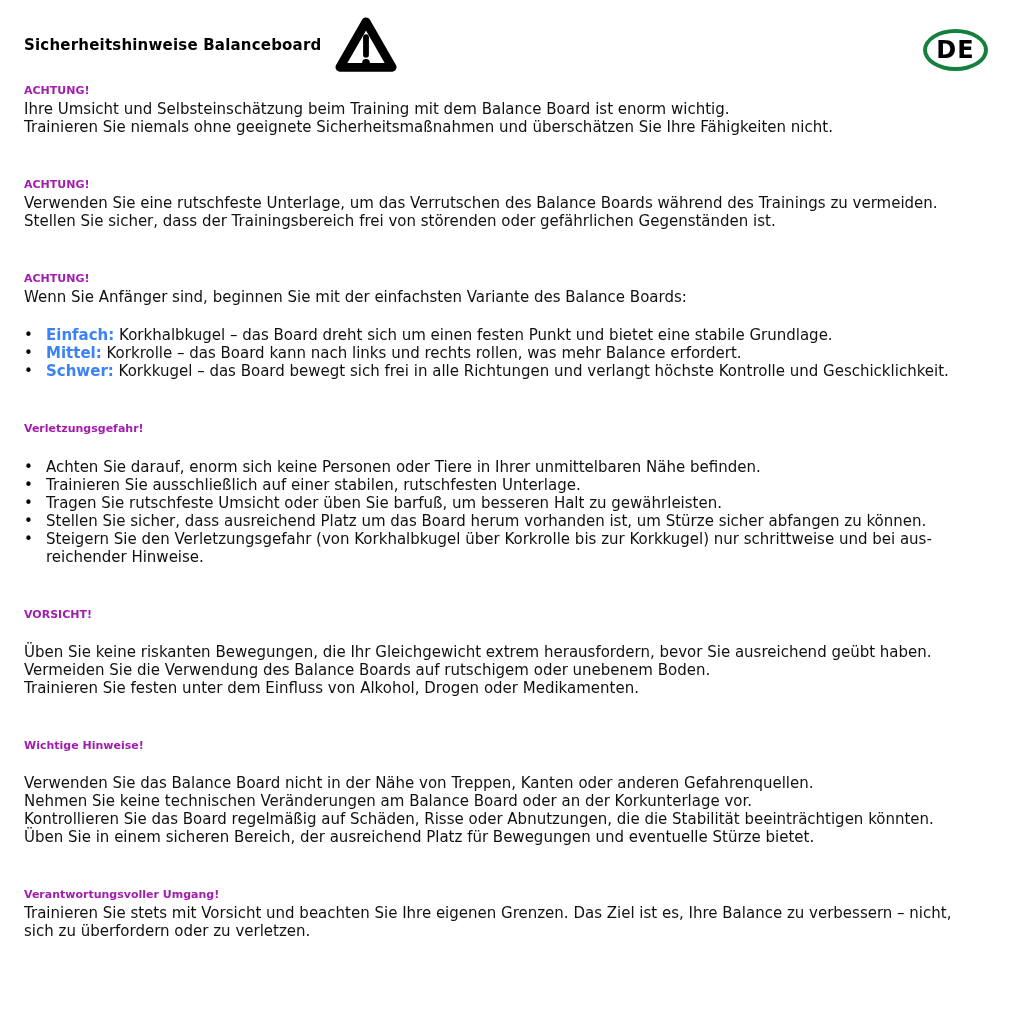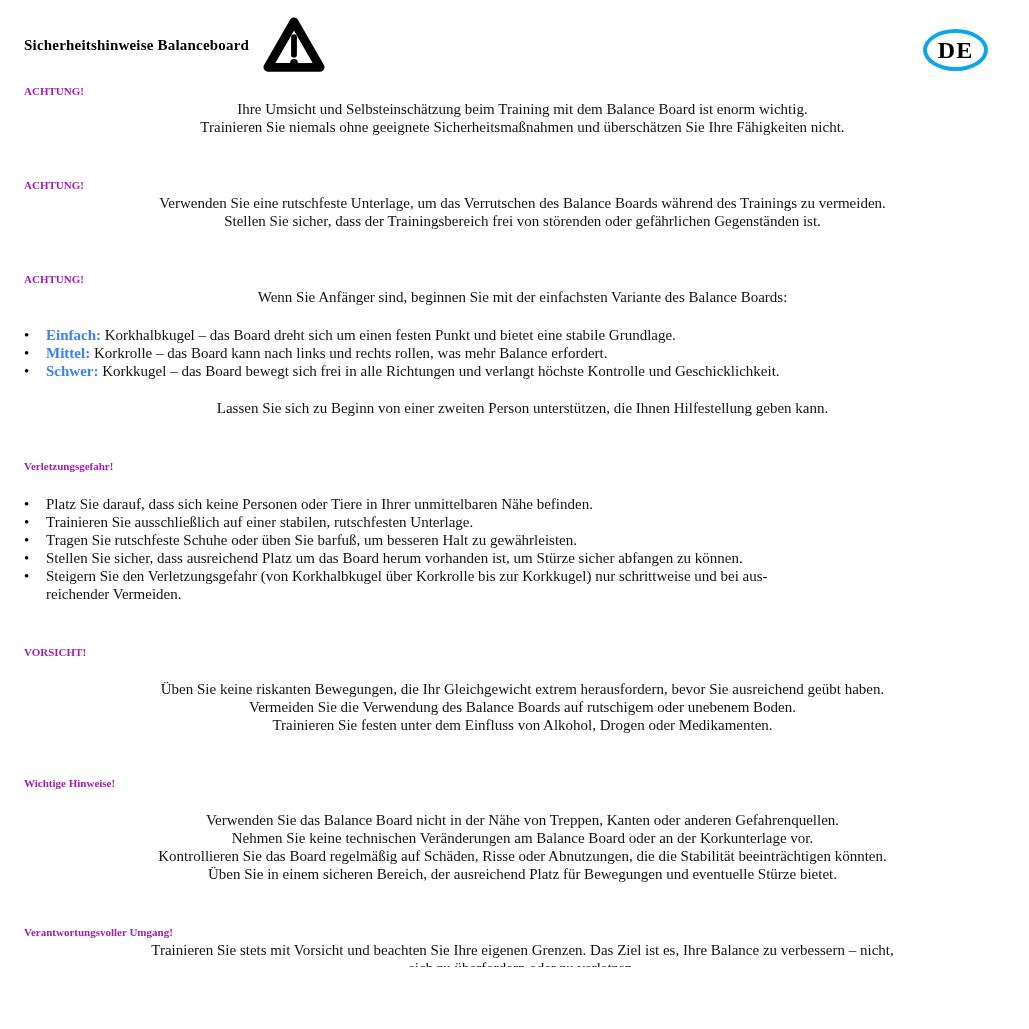--- a/index.html
+++ b/index.html
@@ -10,42 +10,41 @@
     line-height: 18px;
   }
   .page {
     position: relative;
     width: 1029px;
     height: 967px;
     box-sizing: border-box;
     padding: 15px 8px 20px 24px;
     background: #ffffff;
     overflow: hidden;
-    font-family: Liberation Serif, serif;
   }
   
   .hdr { position: relative; height: 60px; display: flex; align-items: center; }
   .hdr h1 {
     margin: 0; font-size: 15px; font-weight: bold; color: #000;
     letter-spacing: 0.2px;
   }
   .tri { margin-left: 14px; flex: none; }
   .badge {
     position: absolute; top: 14px; right: 33px;
     width: 57px; height: 34px;
-    border: 4px solid #0ea5e9; border-radius: 50%;
+    border: 4px solid #15803d; border-radius: 50%;
     display: flex; align-items: center; justify-content: center;
     background: #fff;
   }
   .badge span { font-weight: bold; font-size: 24px; color: #000; letter-spacing: 1px; line-height: 1; }
   
   .sec { margin-top: 40px; }
   .sec.s1 { margin-top: 7px; }
   .sec h2 { margin: 0; font-size: 11px; line-height: 18px; font-weight: bold; color: #a21caf; }
-  .sec p { margin: 0; text-align: center; }
+  .sec p { margin: 0; }
   .firstgap { margin-top: 19px !important; }
   .footergap { margin-top: 19px !important; }
   ul { list-style: none; margin: 0; padding: 0; }
   ul.firstgap { margin-top: 20px !important; }
   li { display: flex; }
   .marker { flex: none; width: 22px; color: #000; }
   .bt b { color: #3b82f6; }
   .blk { display: block; }
 </style>
 </head>
@@ -87,45 +86,44 @@
       </li>
       <li>
         <span class="marker">•</span>
         <span class="bt"><b>Mittel:</b> <span>Korkrolle – das Board kann nach links und rechts rollen, was mehr Balance erfordert.</span></span>
       </li>
       <li>
         <span class="marker">•</span>
         <span class="bt"><b>Schwer:</b> <span>Korkkugel – das Board bewegt sich frei in alle Richtungen und verlangt höchste Kontrolle und Geschicklichkeit.</span></span>
       </li>
     </ul>
-    <p class="footergap">Lassen Sie sich zu Beginn von einer zweiten Person unterstützen, die Ihnen Hilfestellung geben kann.</p>
   </section>
 
   <section class="sec">
     <h2>Verletzungsgefahr!</h2>
     <ul class="firstgap">
       <li>
         <span class="marker">•</span>
-        <span class="bt">Platz Sie darauf, dass sich keine Personen oder Tiere in Ihrer unmittelbaren Nähe befinden.</span>
+        <span class="bt">Achten Sie darauf, enorm sich keine Personen oder Tiere in Ihrer unmittelbaren Nähe befinden.</span>
       </li>
       <li>
         <span class="marker">•</span>
         <span class="bt">Trainieren Sie ausschließlich auf einer stabilen, rutschfesten Unterlage.</span>
       </li>
       <li>
         <span class="marker">•</span>
-        <span class="bt">Tragen Sie rutschfeste Schuhe oder üben Sie barfuß, um besseren Halt zu gewährleisten.</span>
+        <span class="bt">Tragen Sie rutschfeste Umsicht oder üben Sie barfuß, um besseren Halt zu gewährleisten.</span>
       </li>
       <li>
         <span class="marker">•</span>
         <span class="bt">Stellen Sie sicher, dass ausreichend Platz um das Board herum vorhanden ist, um Stürze sicher abfangen zu können.</span>
       </li>
       <li>
         <span class="marker">•</span>
-        <span class="bt"><span>Steigern Sie den Verletzungsgefahr (von Korkhalbkugel über Korkrolle bis zur Korkkugel) nur schrittweise und bei aus-</span><span class="blk">reichender Vermeiden.</span></span>
+        <span class="bt"><span>Steigern Sie den Verletzungsgefahr (von Korkhalbkugel über Korkrolle bis zur Korkkugel) nur schrittweise und bei aus-</span><span class="blk">reichender Hinweise.</span></span>
       </li>
     </ul>
   </section>
 
   <section class="sec">
     <h2>VORSICHT!</h2>
     <p class="firstgap">Üben Sie keine riskanten Bewegungen, die Ihr Gleichgewicht extrem herausfordern, bevor Sie ausreichend geübt haben.</p>
     <p>Vermeiden Sie die Verwendung des Balance Boards auf rutschigem oder unebenem Boden.</p>
     <p>Trainieren Sie festen unter dem Einfluss von Alkohol, Drogen oder Medikamenten.</p>
   </section>

